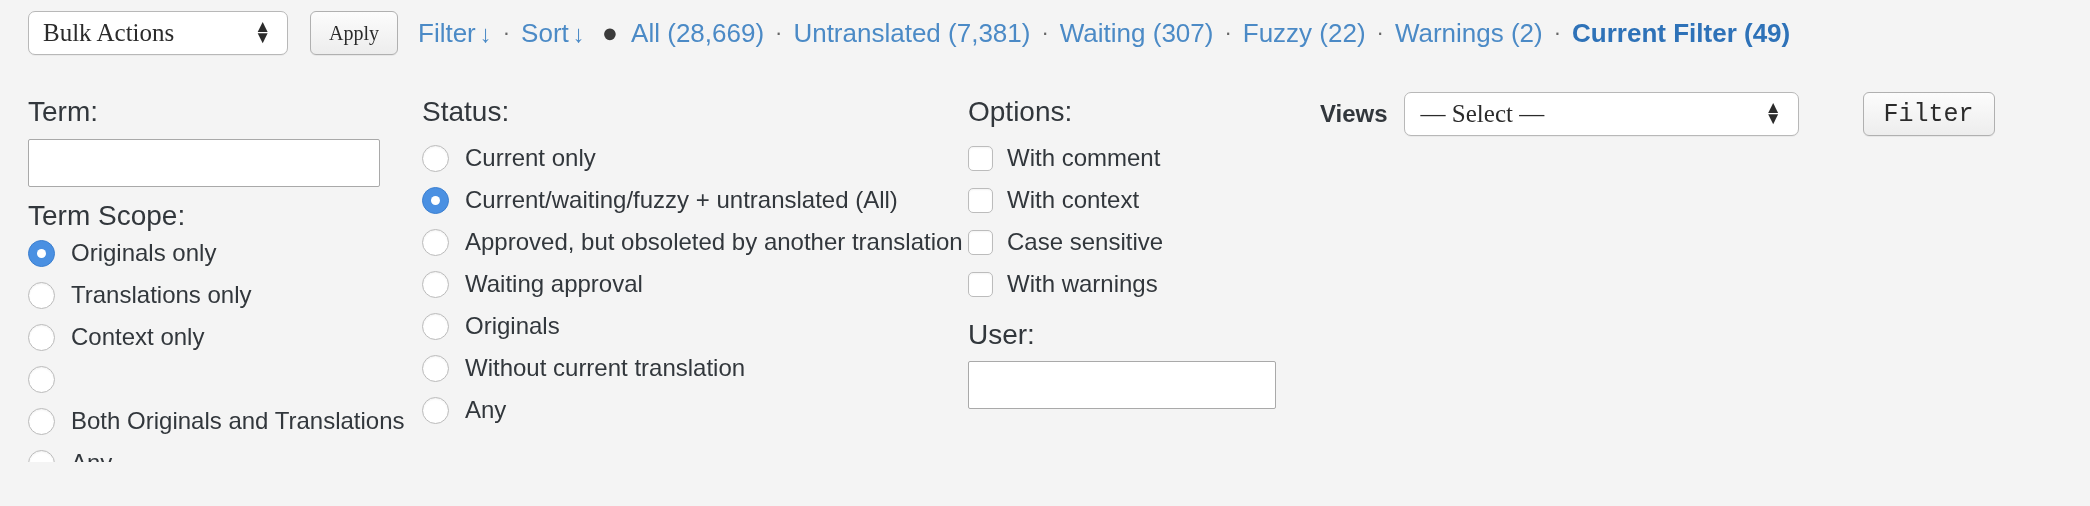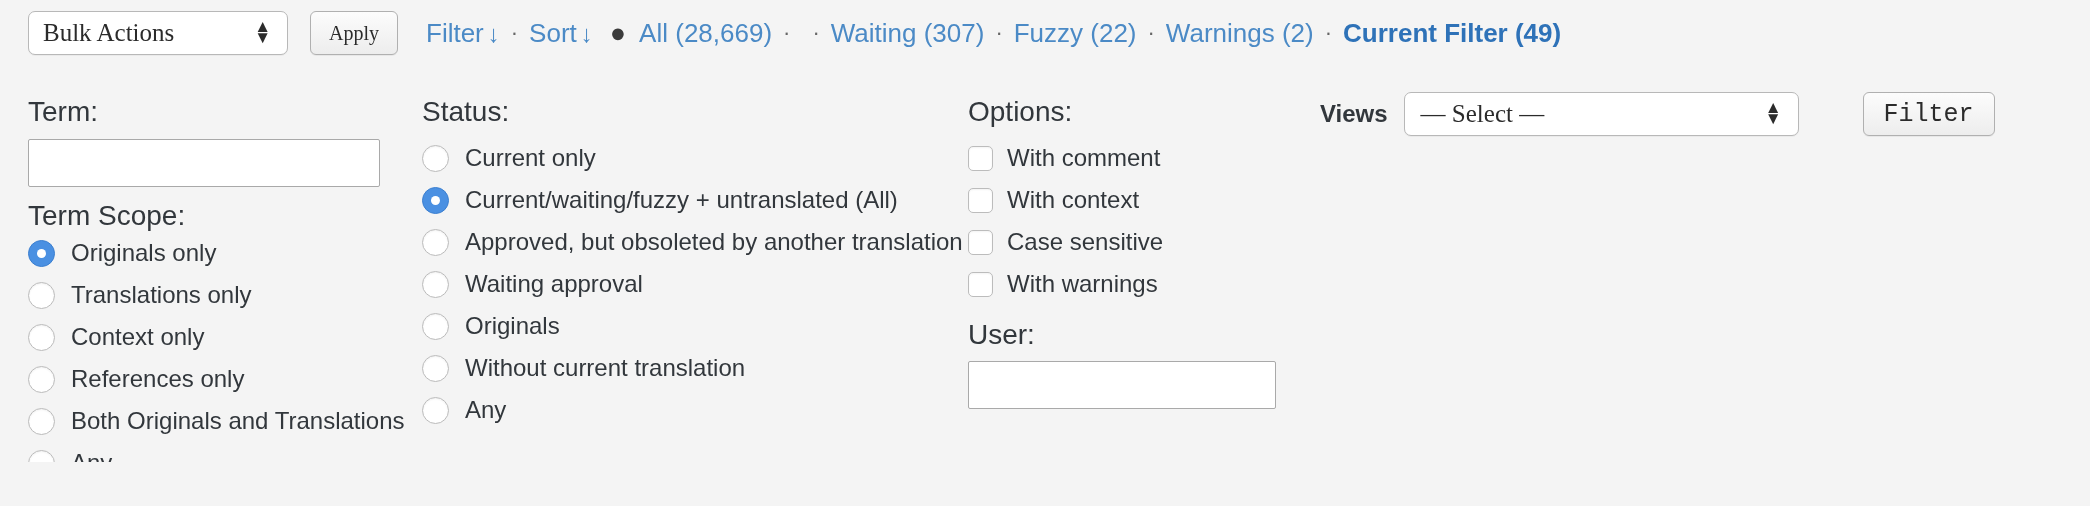--- a/index.html
+++ b/index.html
@@ -60,21 +60,21 @@
     font-family: "Liberation Serif", serif;
     font-size: 20px;
     color: #2b2b2b;
     display: flex;
     align-items: center;
     justify-content: center;
     box-shadow: 0 1px 0 rgba(0,0,0,0.05);
     cursor: pointer;
   }
   .filterlinks {
-    margin-left: 28px;
+    margin-left: 20px;
     display: flex;
     align-items: center;
     font-size: 26px;
     color: #4c89c4;
     white-space: nowrap;
   }
   .filterlinks a {
     color: #4b8ac6;
     text-decoration: none;
     cursor: pointer;
@@ -243,20 +243,21 @@
     <div class="apply-btn">Apply</div>
 
     <div class="filterlinks">
       <a><span>Filter</span><span class="arrow-dn">↓</span></a>
       <span class="sep">·</span>
       <a><span>Sort</span><span class="arrow-dn">↓</span></a>
       <span class="bigdot">●</span>
 
       <a>All (28,669)</a>
       <span class="sep">·</span>
+      <a>Untranslated (7,381)</a>
       <span class="sep">·</span>
       <a>Waiting (307)</a>
       <span class="sep">·</span>
       <a>Fuzzy (22)</a>
       <span class="sep">·</span>
       <a>Warnings (2)</a>
       <span class="sep">·</span>
       <a class="current">Current Filter (49)</a>
     </div>
   </div>
@@ -273,21 +274,20 @@
     <div class="opt-row">
       <span class="radio"></span>
       <span class="opt-text">Translations only</span>
     </div>
     <div class="opt-row">
       <span class="radio"></span>
       <span class="opt-text">Context only</span>
     </div>
     <div class="opt-row">
       <span class="radio"></span>
-      <span class="opt-text">References only</span>
     </div>
     <div class="opt-row">
       <span class="radio"></span>
       <span class="opt-text">Both Originals and Translations</span>
     </div>
     <div class="opt-row">
       <span class="radio"></span>
       <span class="opt-text">Any</span>
     </div>
   </div>

